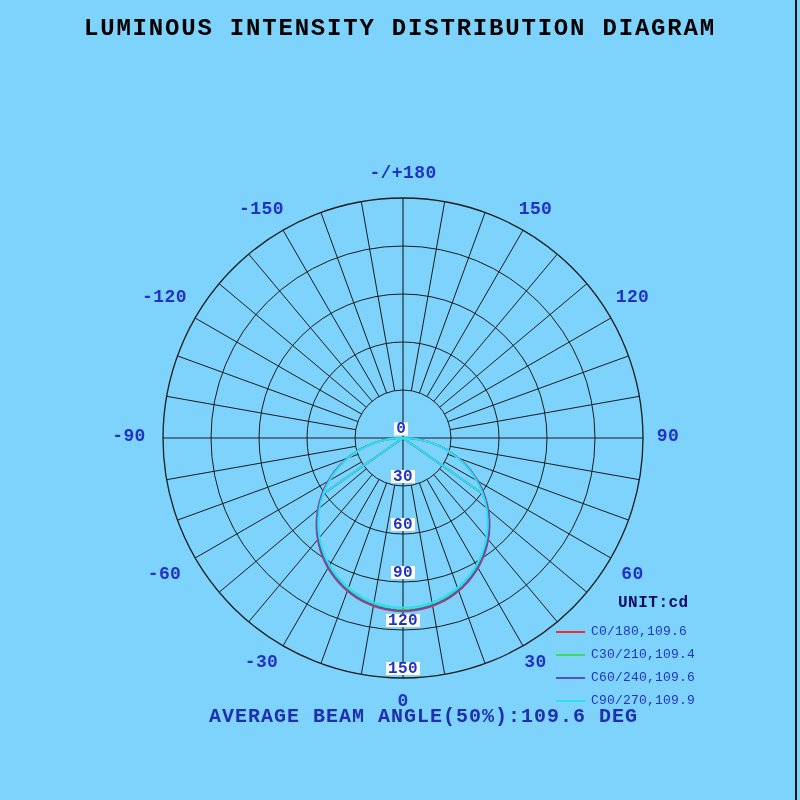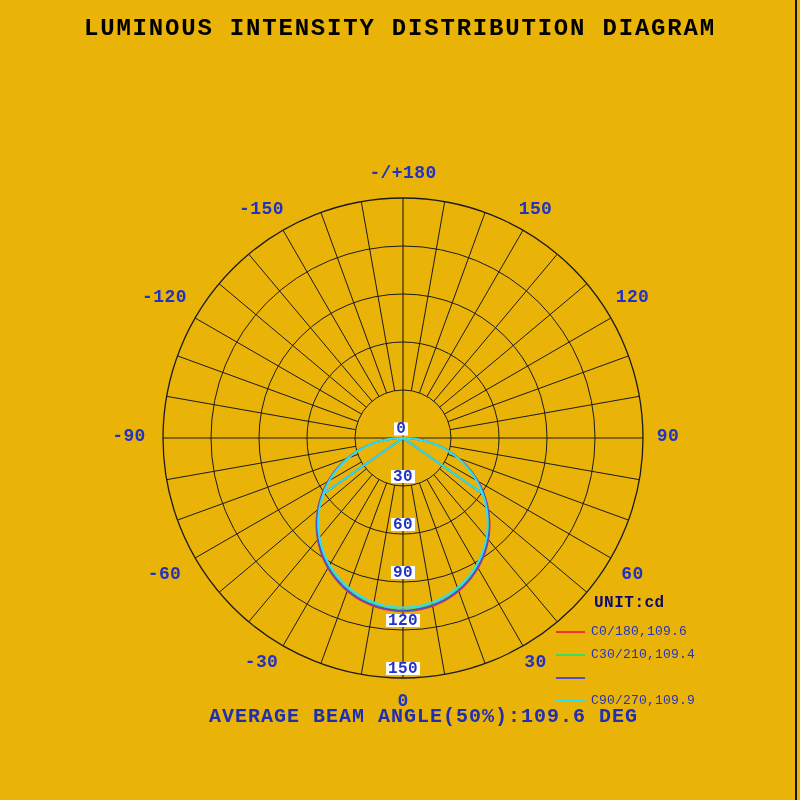--- a/index.html
+++ b/index.html
@@ -1,23 +1,23 @@
 <!DOCTYPE html>
 <html><head>
 <meta charset="utf-8">
 <style>
   html,body{margin:0;padding:0;background:#ffffff;}
-  .page{position:relative;width:800px;height:800px;background:#eab308;overflow:hidden;
+  .page{position:relative;width:800px;height:800px;background:#7dd3fc;overflow:hidden;
         font-family:"Liberation Mono","DejaVu Sans Mono",monospace;}
   .title{position:absolute;left:84px;top:15px;font-size:24px;font-weight:bold;
          letter-spacing:1.8px;white-space:pre;}
   #polar{position:absolute;left:0;top:0;}
   #polar text{font-family:"Liberation Mono","DejaVu Sans Mono",monospace;font-weight:bold;}
   .legend{position:absolute;left:556px;top:595px;width:210px;}
-  .legend .unit{margin-left:38px;font-size:16px;font-weight:bold;letter-spacing:0.5px;line-height:17px;font-family:Liberation Mono, monospace;}
+  .legend .unit{margin-left:62px;font-size:16px;font-weight:bold;letter-spacing:0.5px;line-height:17px;font-family:Liberation Mono, monospace;}
   .legend .rows{margin-top:8px;}
   .legend .row{display:flex;align-items:center;height:23px;}
   .legend .dash{display:inline-block;width:29px;height:2px;margin-right:6px;flex:0 0 auto;}
   .legend .lbl{font-size:13px;letter-spacing:0.2px;white-space:pre;}
   .footer{position:absolute;left:190px;top:705px;font-size:20px;font-weight:bold;
           letter-spacing:1px;white-space:pre;margin-left:19px;}
   .edge{position:absolute;left:795px;top:0;width:2px;height:800px;background:#151515;}
 </style>
 </head>
 <body>
@@ -101,20 +101,21 @@
         <div class="row">
           <span class="dash" style="background: rgb(242, 48, 48);"></span>
           <span class="lbl" style="color: rgb(34, 51, 196);">C0/180,109.6</span>
         </div>
         <div class="row">
           <span class="dash" style="background: rgb(61, 220, 90);"></span>
           <span class="lbl" style="color: rgb(34, 51, 196);">C30/210,109.4</span>
         </div>
         <div class="row">
           <span class="dash" style="background: rgb(80, 80, 207);"></span>
+          <span class="lbl" style="color: rgb(34, 51, 196);">C60/240,109.6</span>
         </div>
         <div class="row">
           <span class="dash" style="background: rgb(47, 223, 238);"></span>
           <span class="lbl" style="color: rgb(34, 51, 196); text-align: center;">C90/270,109.9</span>
         </div>
       </div>
   </div>
 
   <div class="footer" style="color: rgb(32, 47, 174);">AVERAGE BEAM ANGLE(50%):109.6 DEG</div>
   <div class="edge"></div>

